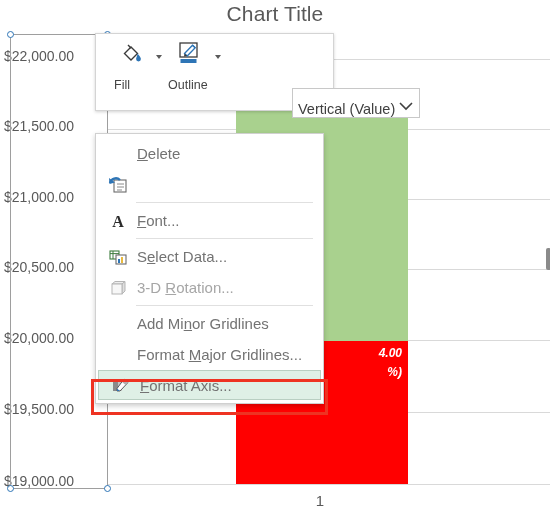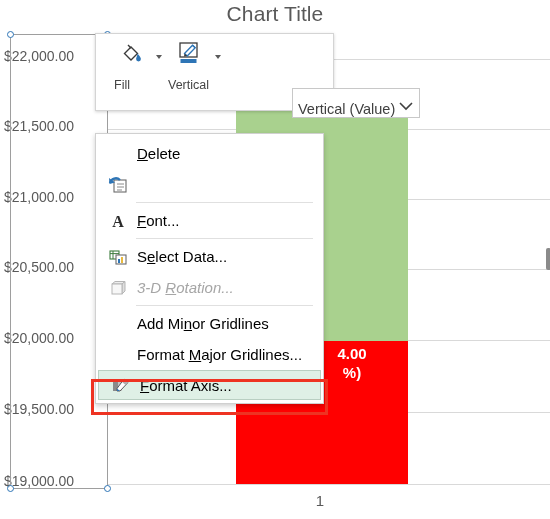--- a/index.html
+++ b/index.html
@@ -48,26 +48,27 @@
     white-space: nowrap;
   }
 
   .bar { position: absolute; }
   #bar-green { background: #a9d18e; }
   #bar-red   { background: #ff0000; }
 
   #data-label {
     position: absolute;
     color: #ffffff;
-    font-size: 15px;
+    font-size: 12px;
     font-weight: bold;
     line-height: 19px;
     font-family: "Liberation Sans", sans-serif;
-    text-align: center;
+    text-align: right;
     white-space: nowrap;
+    font-style: italic;
   }
 
   #category-label {
     position: absolute;
     font-size: 15px;
     color: #595959;
     text-align: center;
     font-family: "Liberation Sans", sans-serif;
   }
 
@@ -139,25 +140,25 @@
     box-shadow: 0 2px 5px rgba(0,0,0,0.2);
     padding: 4px 0 3px 0;
   }
   .menu-item {
     position: relative;
     height: 31px;
     display: flex;
     align-items: center;
     padding-left: 8px;
     font-size: 15px;
-    color: #000000;
+    color: #737373;
     font-family: "Liberation Sans", sans-serif;
     cursor: default;
   }
-  .menu-item.disabled { color: #a6a6a6; font-style: italic; }
+  .menu-item.disabled { color: #a6a6a6; }
   .menu-icon {
     width: 28px; height: 22px;
     display: flex; align-items: center; justify-content: center;
     flex: none;
     margin-right: 5px;
   }
   .menu-text { white-space: nowrap; }
   .menu-text u { text-decoration: underline; }
   .menu-sep {
     height: 1px;
@@ -251,21 +252,21 @@
         <svg width="28" height="30" viewBox="0 0 28 30">
           <rect x="4" y="3" width="17" height="14" fill="#ffffff" stroke="#3b3b3b" stroke-width="1.3"></rect>
           <path d="M8.5 13.5 L16.5 5.2 L19.2 7.7 L11.2 16 Z" fill="#ffffff" stroke="#2e75b6" stroke-width="1.3"></path>
           <path d="M16.5 5.2 L19.2 7.7" stroke="#2e75b6" stroke-width="1.3"></path>
           <path d="M8.5 13.5 L8 16.6 L11.2 16 Z" fill="#3b3b3b"></path>
           <rect x="4.5" y="19" width="16" height="4" fill="#2e75b6"></rect>
         </svg>
       </span>
     </div>
     <div class="tb-arrow" style="left:119px; top:21px;"></div>
-    <div class="tb-caption" style="left:72px; top:44px;">Vertical</div>
+    <div class="tb-caption" style="left:72px; top:44px;">Outline</div>
 
     <div id="axis-dropdown">
       <span id="axis-dropdown-text">Vertical (Value)</span>
       <span>
         <svg width="18" height="14" viewBox="0 0 18 14">
           <path d="M3 4 L9 10 L15 4" fill="none" stroke="#404040" stroke-width="1.6"></path>
         </svg>
       </span>
     </div>
   </div>

